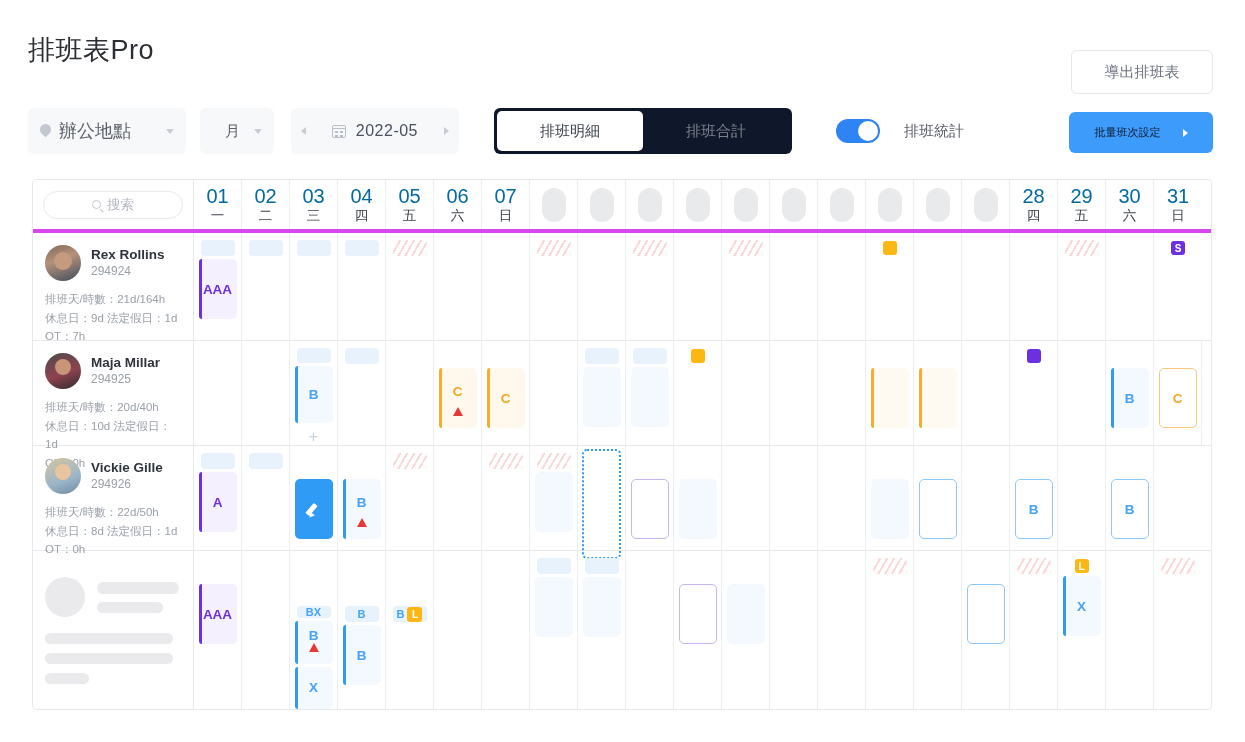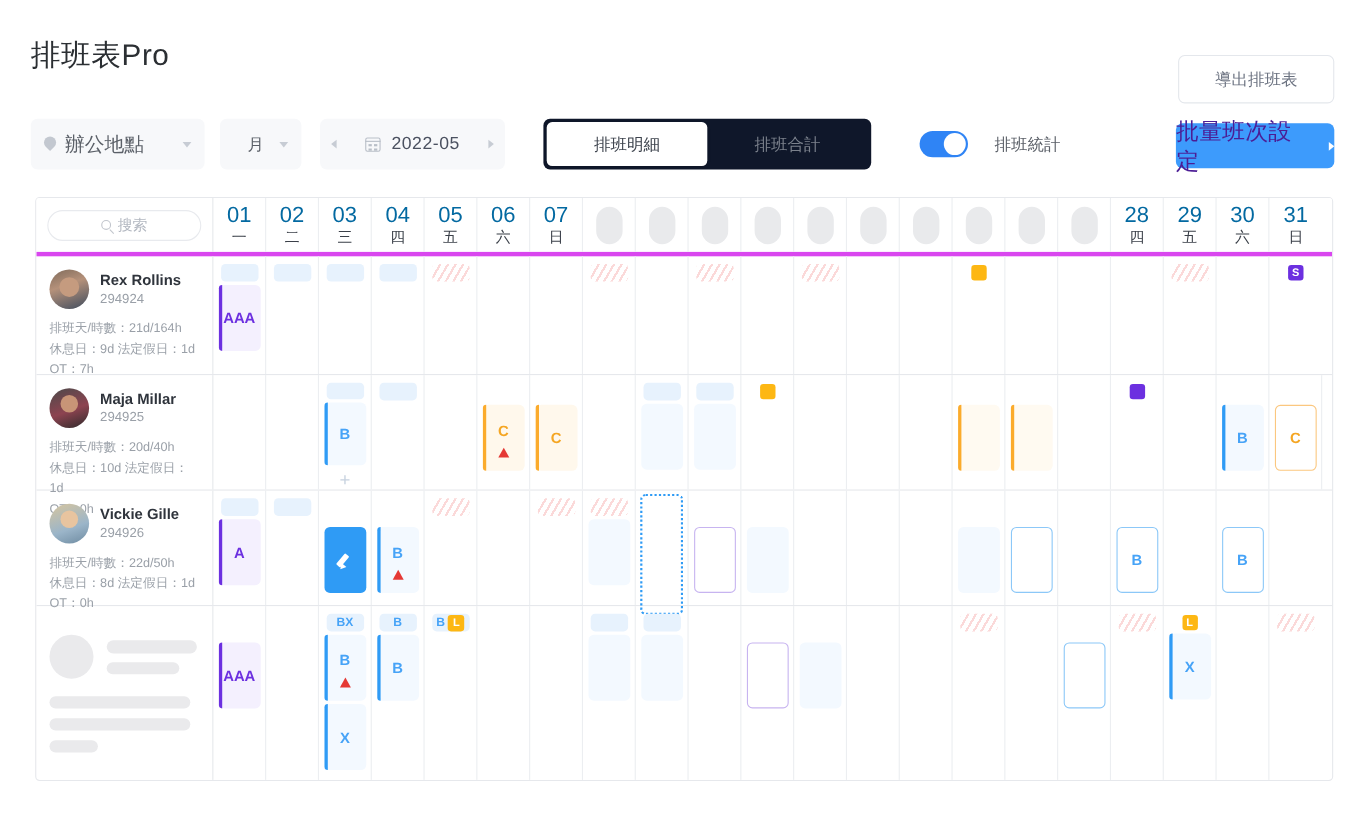--- a/index.html
+++ b/index.html
@@ -103,21 +103,21 @@
   }
   .toggle .knob {
     position: absolute; right: 2px; top: 2px; width: 20px; height: 20px;
     border-radius: 50%; background: #fff;
   }
   .toggle-label { font-size: 15px; color: #5b6068; }
 
   .primary-btn {
     position: absolute; right: 32px; top: 112px;
     height: 41px; width: 144px; background: #3d9bfc; border-radius: 6px;
-    color: #4c1d95; font-size: 21px;
+    color: #0f172a; font-size: 11px;
     display: flex; align-items: center; justify-content: center; gap: 22px;
     cursor: pointer;
   }
   .primary-btn .chev {
     width: 0; height: 0;
     border-top: 4px solid transparent; border-bottom: 4px solid transparent;
     border-left: 5px solid #fff;
   }
 
   
@@ -205,21 +205,21 @@
   .cell:last-child { border-right: none; }
 
   
   .topbar { width: 34px; height: 16px; border-radius: 4px; }
   .topbar.blue { background: #e7f2fd; }
   .topbar.hatch {
     background: repeating-linear-gradient(-60deg,#fbd9d9 0 2px,#ffffff 2px 6px);
   }
   .topbar.chip {
     background: #e7f2fd; display:flex; align-items:center; justify-content:center;
-    gap: 3px; font-size: 11px; color: #46a3f7; font-weight: bold;
+    gap: 3px; font-size: 11px; color: #46a3f7; font-weight: bold; margin-top: 48px;
   }
   .topbar.chip .lbadge {
     width: 15px; height: 15px; background: #fdb713; border-radius: 3px;
     color:#fff; font-size: 10px; display:flex;align-items:center;justify-content:center;
   }
   .sq {
     width: 14px; height: 14px; border-radius: 3px; margin-top: 1px;
   }
   .sq.orange { background: #fdb713; }
   .sq.purple { background: #6c30e0; }

